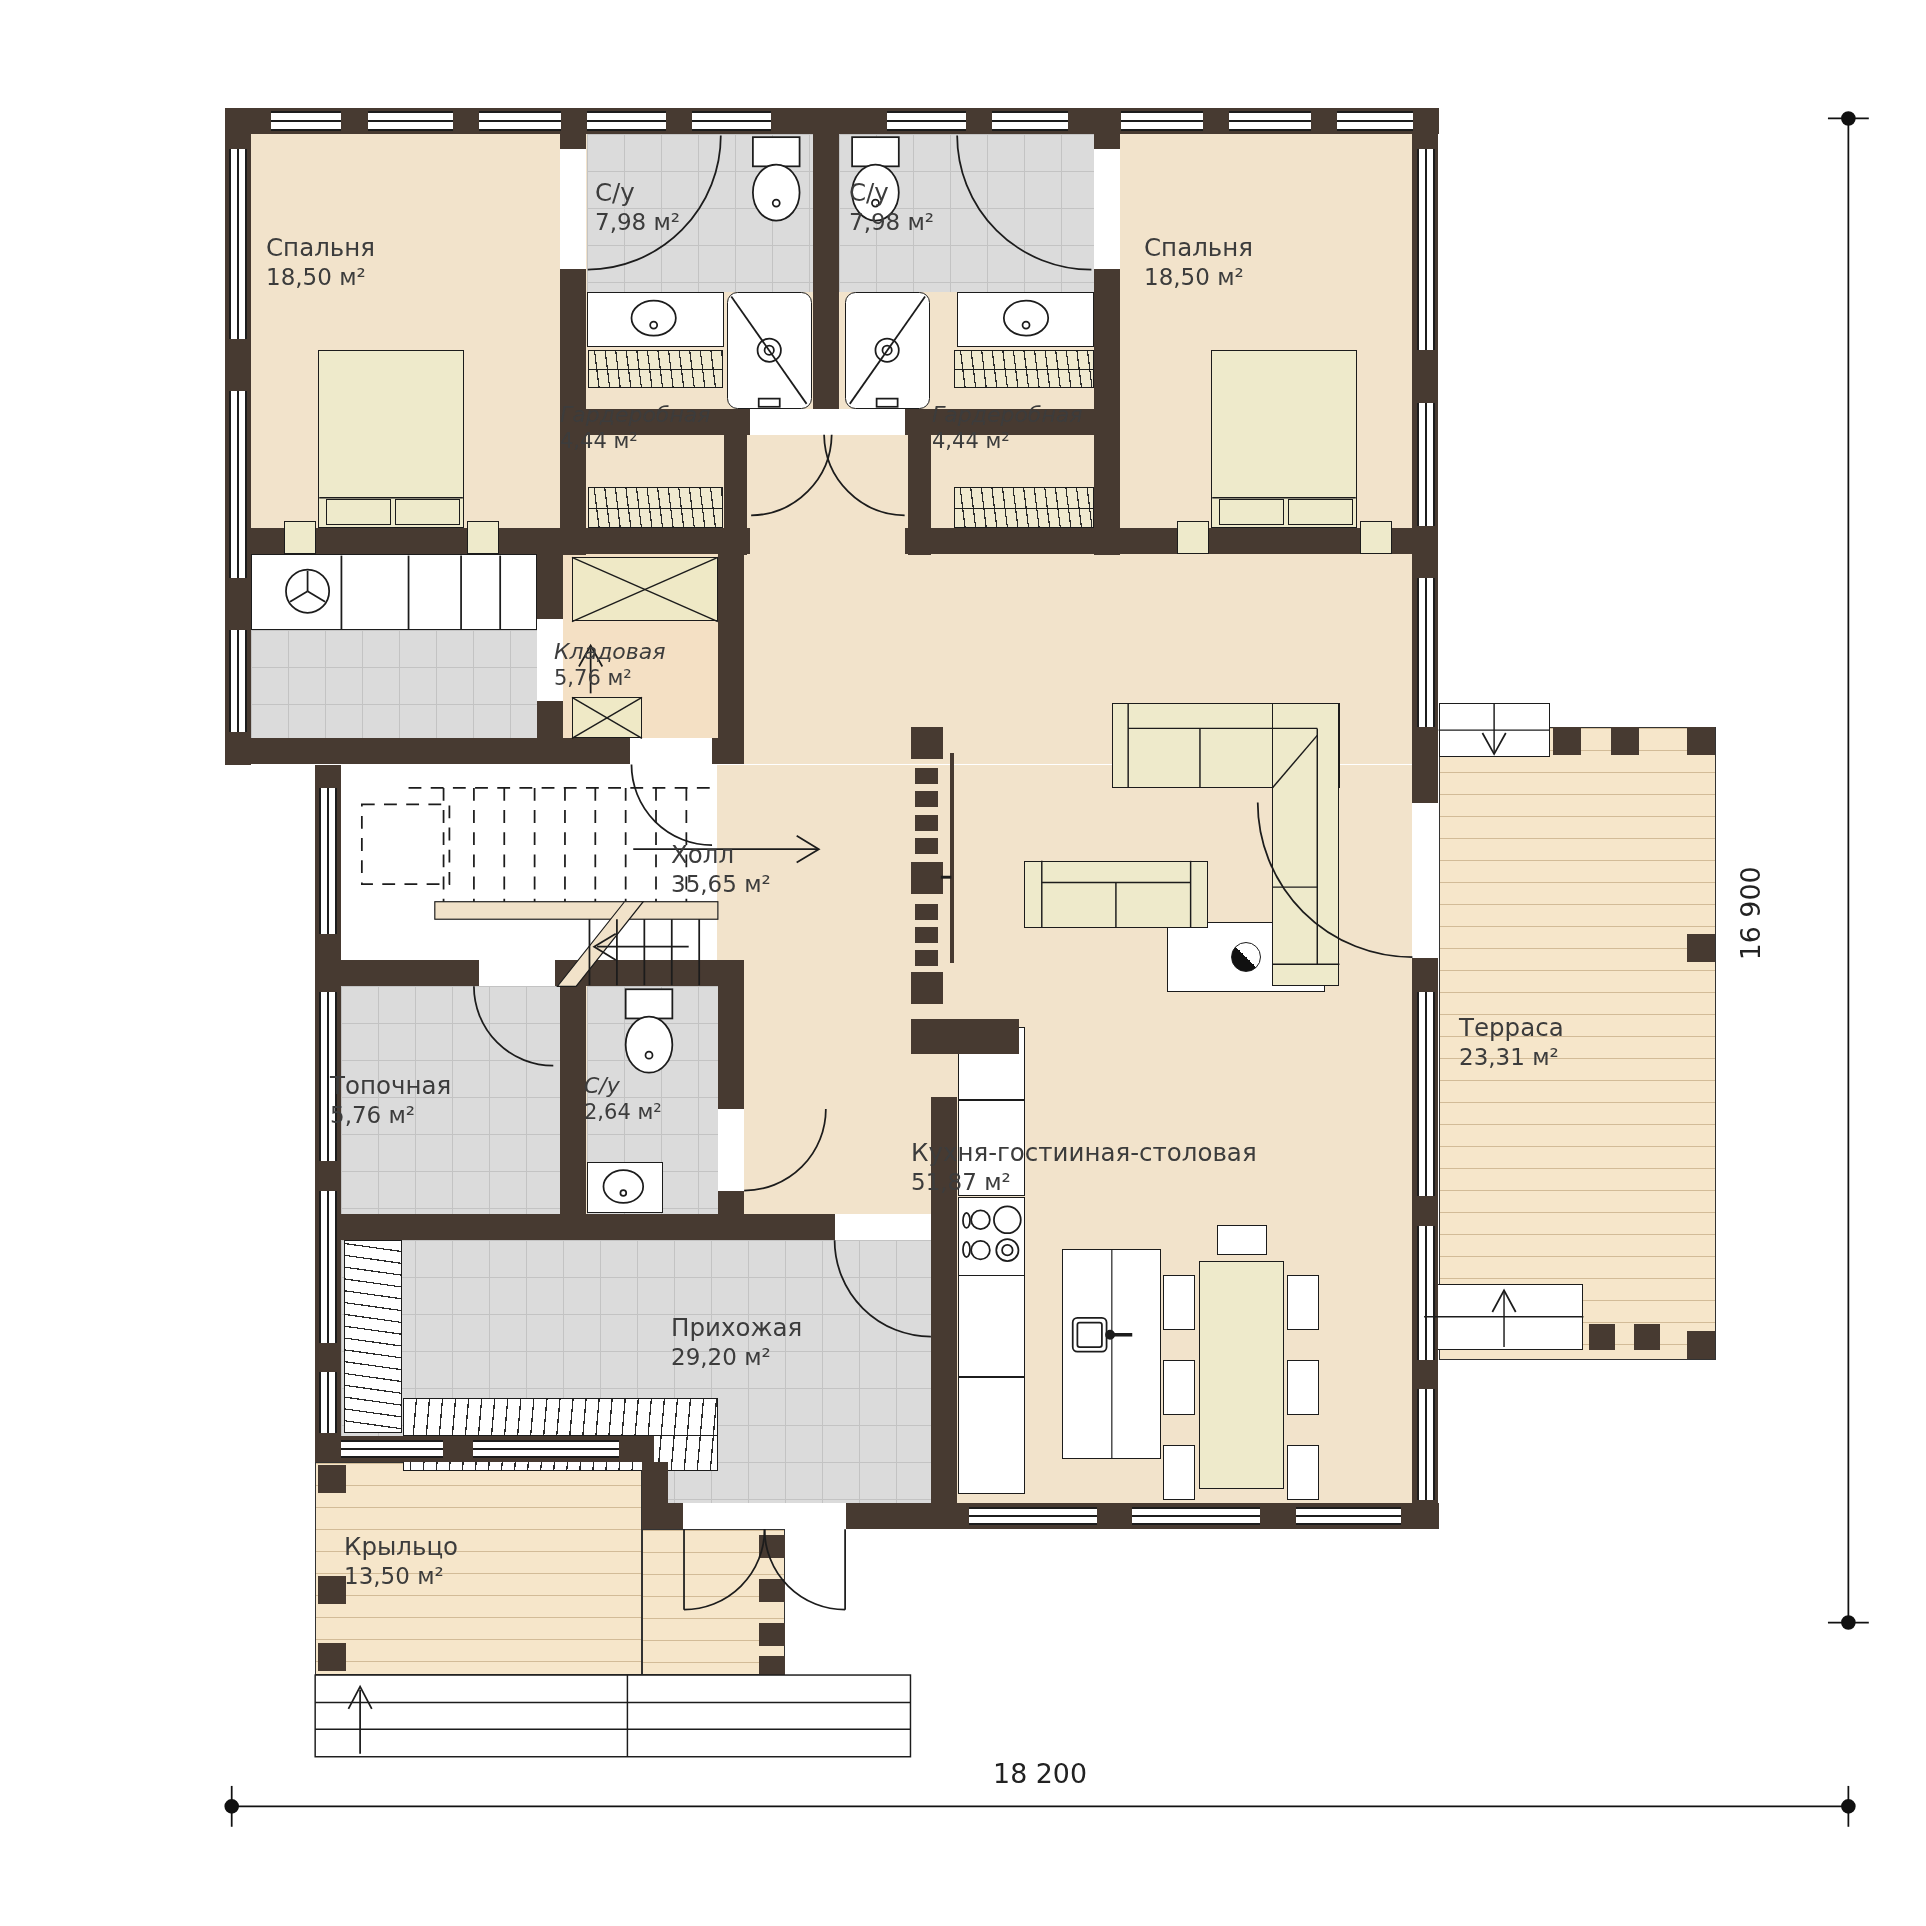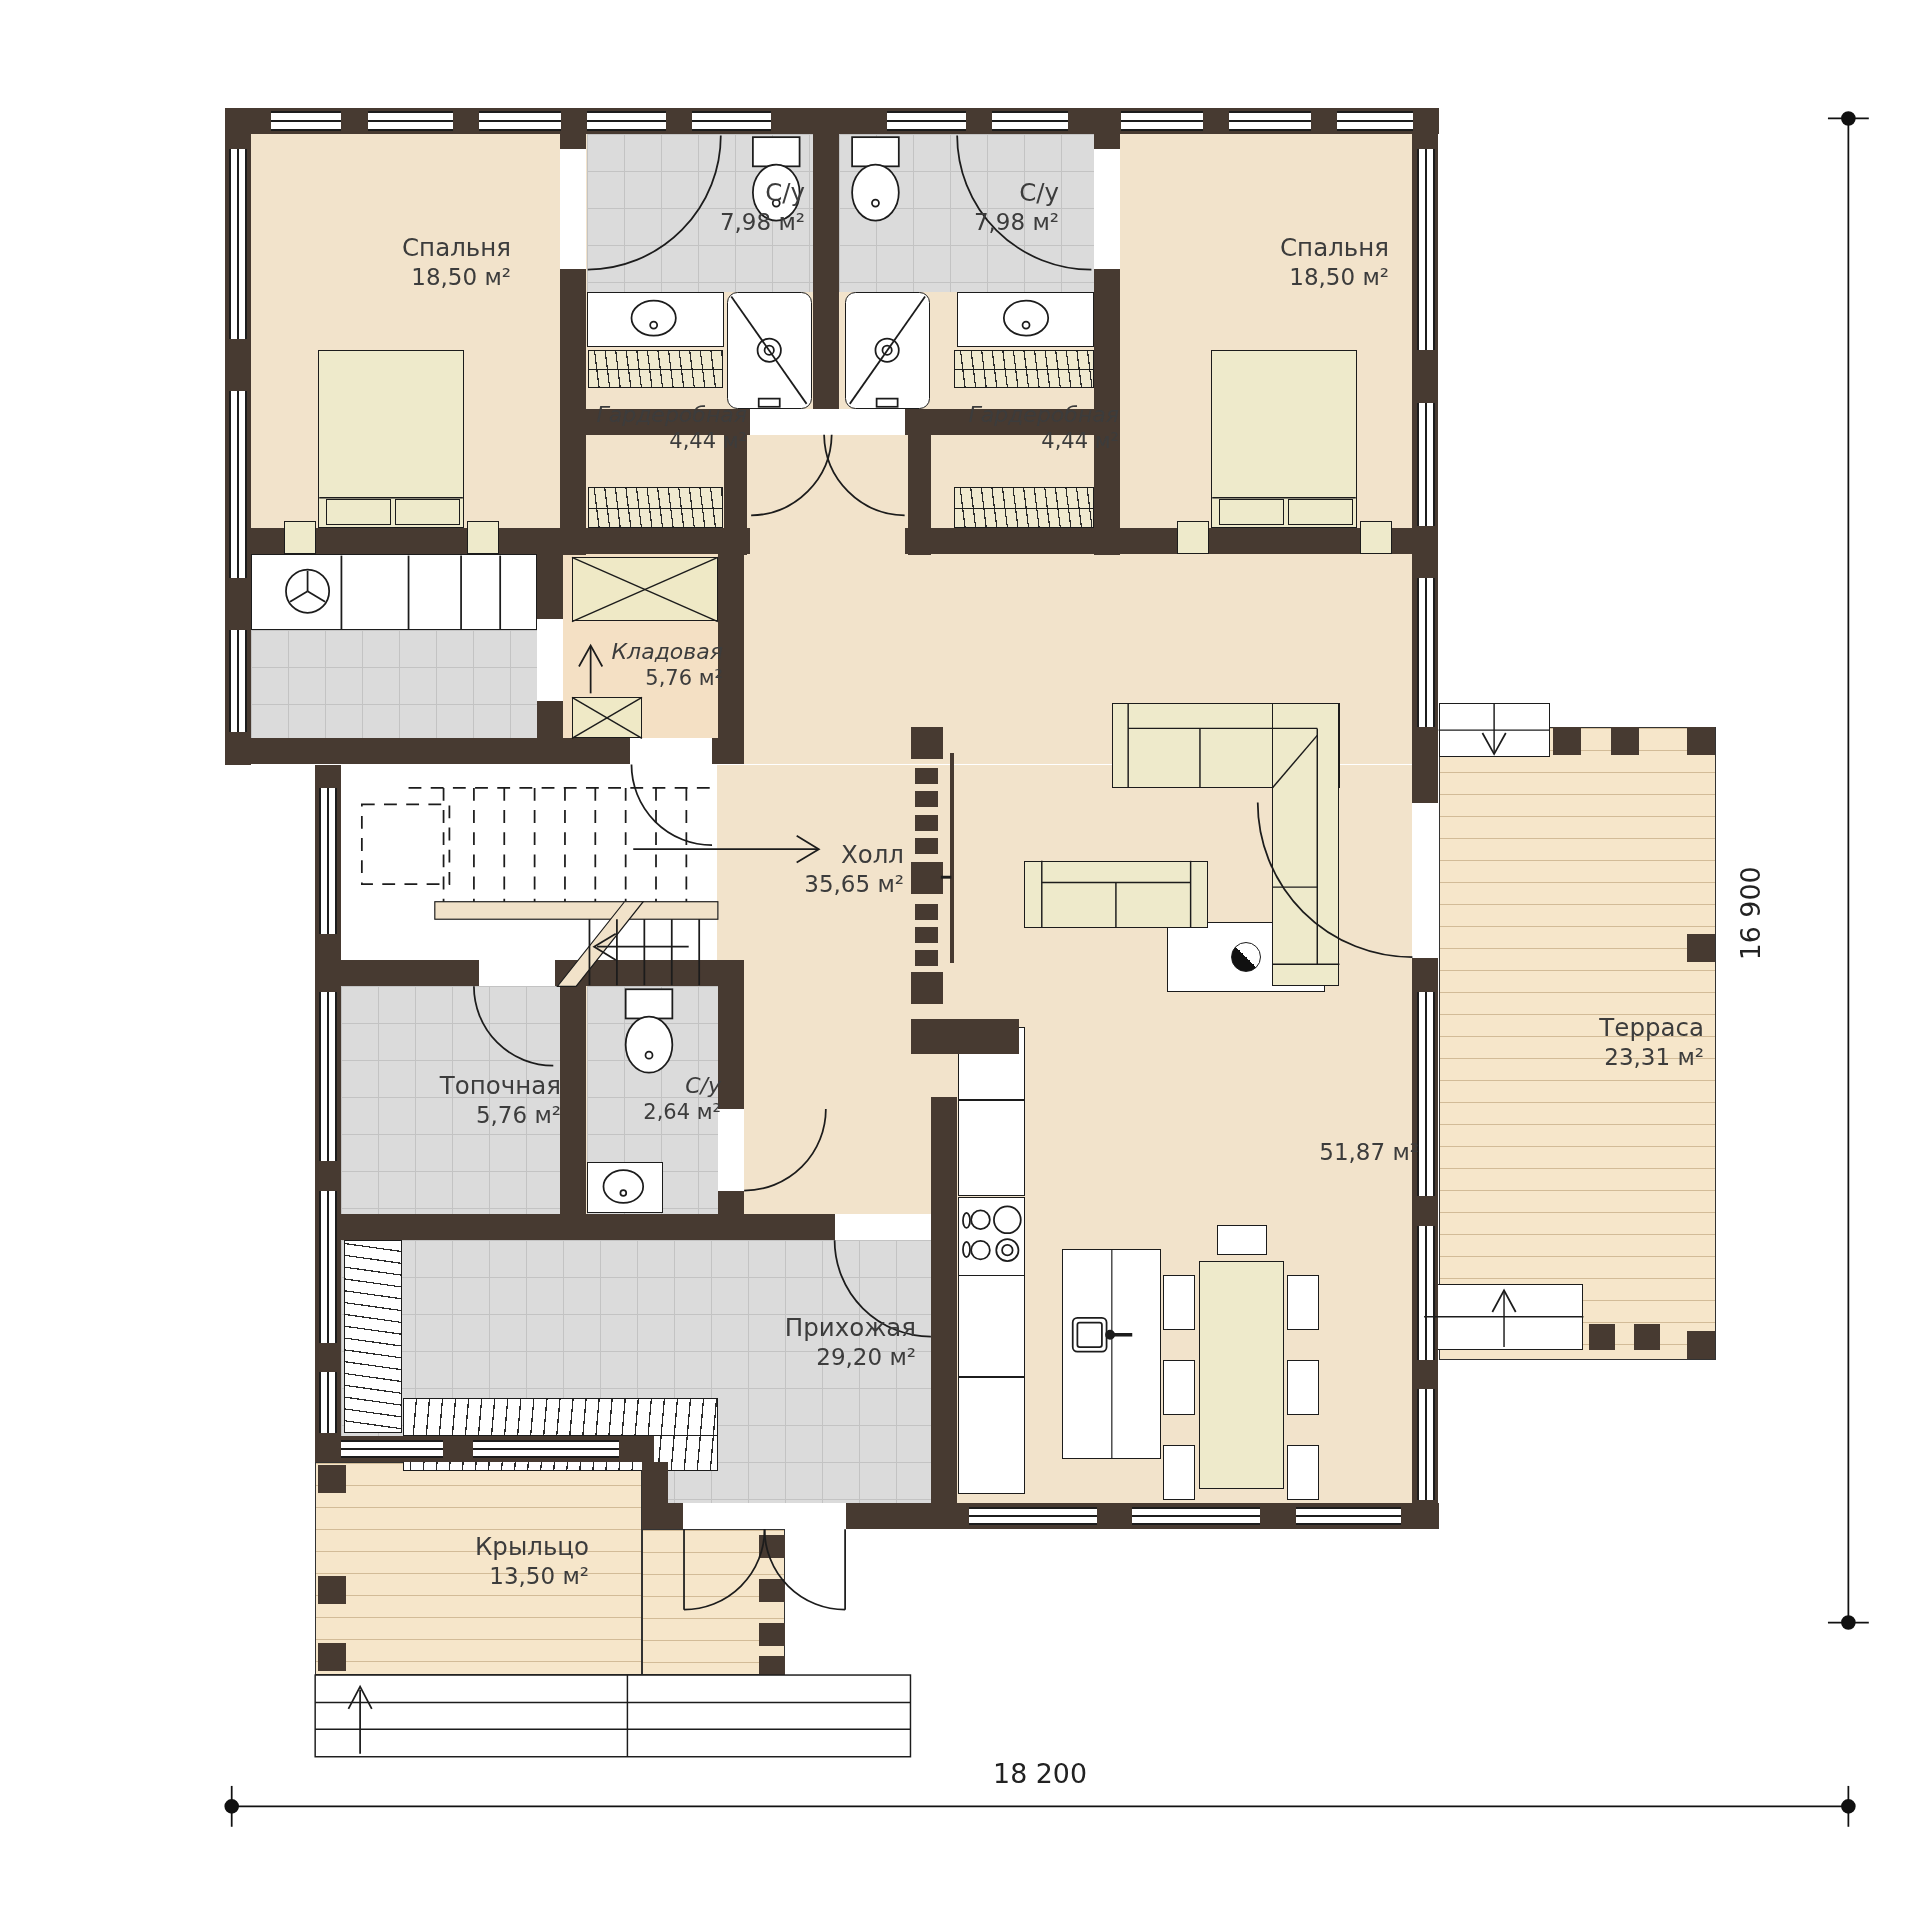--- a/index.html
+++ b/index.html
@@ -13,21 +13,21 @@
   .deck{position:absolute;background-color:#f6e6ca;background-image:linear-gradient(#d2bb97 1.2px,transparent 1.2px);background-size:100% 22px;border:1.2px solid #333;box-sizing:border-box;}
   .furn{position:absolute;background:#eeeacb;border:1.2px solid #1c1c1c;box-sizing:border-box;}
   .win-h{position:absolute;background:linear-gradient(to bottom,#1c1c1c 0 1.8px,#fff 1.8px calc(50% - 1.2px),#1c1c1c calc(50% - 1.2px) calc(50% + 0.6px),#fff calc(50% + 0.6px) calc(100% - 1.8px),#1c1c1c calc(100% - 1.8px) 100%);}
   .win-v{position:absolute;background:linear-gradient(to right,#1c1c1c 0 1.8px,#fff 1.8px calc(50% - 1.2px),#1c1c1c calc(50% - 1.2px) calc(50% + 0.6px),#fff calc(50% + 0.6px) calc(100% - 1.8px),#1c1c1c calc(100% - 1.8px) 100%);}
   .hatch{position:absolute;background:#f0ead0 repeating-linear-gradient(83deg,transparent 0 9.3px,#2a2a2a 9.3px 10.5px);border:1.2px solid #1c1c1c;box-sizing:border-box;}
   .hatch::after{content:"";position:absolute;left:0;right:0;top:50%;height:1.2px;background:#1c1c1c;}
   .coath{position:absolute;background:#fff repeating-linear-gradient(8deg,transparent 0 10.5px,#2a2a2a 10.5px 11.7px);border:1.2px solid #1c1c1c;box-sizing:border-box;}
   .closeth{position:absolute;background:#fff repeating-linear-gradient(95deg,transparent 0 11.7px,#2a2a2a 11.7px 13px);border:1.2px solid #1c1c1c;box-sizing:border-box;}
   .closeth::after{content:"";position:absolute;left:0;right:0;top:50%;height:1.2px;background:#1c1c1c;}
   .xbox{position:absolute;background:#efe9c6;border:1.2px solid #1c1c1c;box-sizing:border-box;}
-  .rlabel{position:absolute;text-align:right;color:#3c3c3c;line-height:1.22;}
+  .rlabel{position:absolute;text-align:left;color:#3c3c3c;line-height:1.22;}
   .rlabel .nm{font-size:24.5px;display:block;}
   .rlabel .ar{font-size:23px;display:block;}
   .rlabel.sm .nm{font-size:22px;font-style:italic;}
   .rlabel.sm .ar{font-size:21px;}
   .halfsink{position:absolute;width:30px;height:30px;border:1.2px solid #1c1c1c;border-radius:50%;background:linear-gradient(45deg,#111 50%,#fff 50%);box-sizing:border-box;}
   svg{position:absolute;left:0;top:0;}
 </style>
 </head>
 <body>
 
@@ -401,20 +401,21 @@
   </div>
   <div class="rlabel" style="left:330px;top:1071px;width:231px;">
     <span class="nm">Топочная</span>
       <span class="ar">5,76 м²</span>
   </div>
   <div class="rlabel sm" style="left:584px;top:1073px;width:137px;">
     <span class="nm">С/у</span>
       <span class="ar">2,64 м²</span>
   </div>
   <div class="rlabel" style="left:911px;top:1138px;width:508px;">
+    <span class="nm">Кухня-гостииная-столовая</span>
       <span class="ar">51,87 м²</span>
   </div>
   <div class="rlabel" style="left:1459px;top:1013px;width:245px;">
     <span class="nm">Терраса</span>
       <span class="ar">23,31 м²</span>
   </div>
   <div class="rlabel" style="left:671px;top:1313px;width:245px;">
     <span class="nm">Прихожая</span>
       <span class="ar">29,20 м²</span>
   </div>

